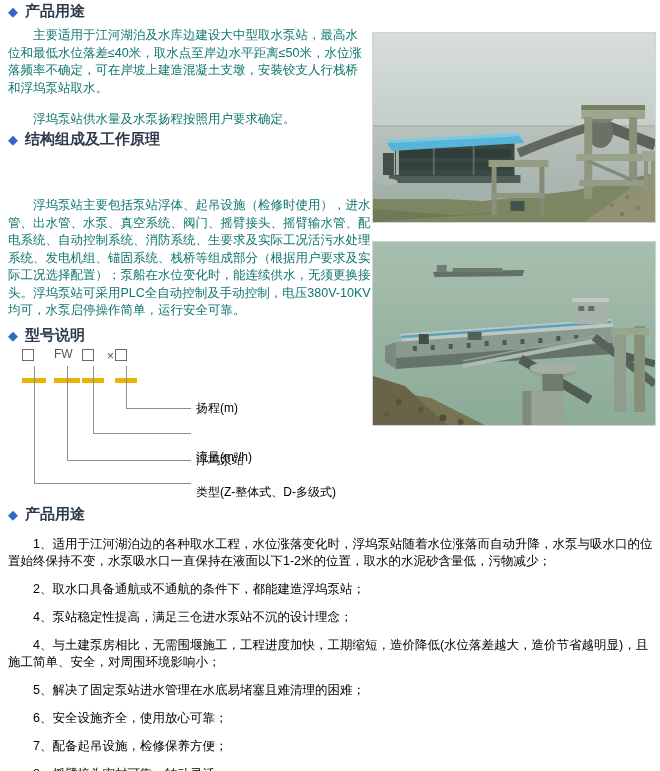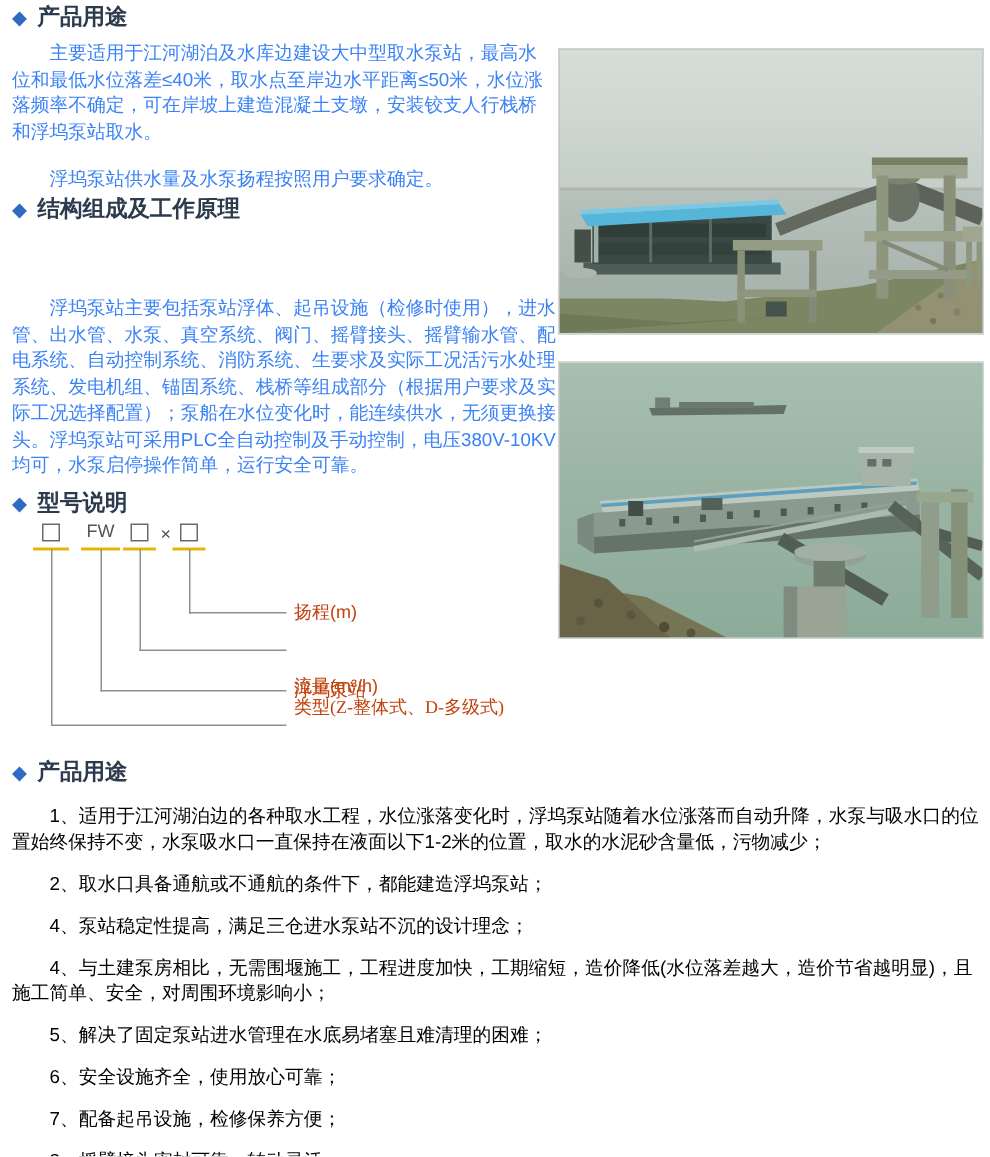--- a/index.html
+++ b/index.html
@@ -11,42 +11,42 @@
   
   .sec-heading{
     position:absolute;left:8px;
     font-size:15px;font-weight:bold;color:#2c3a4d;
     display:flex;align-items:center;gap:7px;white-space:nowrap;
   }
   .diamond{color:#2f6bc4;font-size:13px;line-height:1;}
   
   .para{
     position:absolute;left:8px;margin:0;
-    font-size:12.5px;line-height:17.5px;color:#3b82f6;
+    font-size:12.5px;line-height:17.5px;color:#0f766e;
     text-indent:2em;
   }
   
   #diagram{position:absolute;left:18px;top:347px;width:420px;height:152px;}
   .msym{
     position:absolute;top:0;height:15px;
-    border-bottom:2px solid #eab308;
-    font-size:12px;color:#555;text-align:center;padding-bottom:3px;
+    border-bottom:5px solid #eab308;
+    font-size:12px;color:#555;text-align:left;padding-bottom:16px;
   }
   .mbox{
     display:inline-block;width:10px;height:10px;
     border:1px solid #6a6a6a;background:#fff;vertical-align:middle;margin-top:1px;
   }
   .mtimes{position:absolute;top:2px;font-size:12px;color:#555;}
   .conn{
     position:absolute;top:19px;
     border-left:1px solid #8f8f8f;border-bottom:1px solid #8f8f8f;
   }
   .dlabel{
     position:absolute;left:178px;
-    font-size:12px;color:#c2410c;white-space:nowrap;text-align:center;
+    font-size:12px;color:#000000;white-space:nowrap;text-align:center;
   }
   
   .photo{
     position:absolute;left:372px;width:284px;
     border:1px solid #cfd6d2;box-sizing:border-box;overflow:hidden;background:#aebbb3;
   }
   .photo svg{display:block;width:100%;height:100%;}
   
   #features{position:absolute;left:8px;top:536px;width:645px;}
   #features p{
@@ -84,21 +84,21 @@
     <span class="msym" style="left:97px;width:22px;"><span class="mbox"></span></span>
 
     <div class="conn" style="left:108px;width:64px;height:42px;"></div>
     <div class="conn" style="left:75px;width:97px;height:67px;"></div>
     <div class="conn" style="left:49px;width:123px;height:94px;"></div>
     <div class="conn" style="left:16px;width:156px;height:117px;"></div>
 
     <span class="dlabel" style="top:53px;">扬程(m)</span>
     <span class="dlabel" style="top:78px;margin-top:24px;">流量(m³/h)</span>
     <span class="dlabel" style="top:105px;">浮坞泵站</span>
-    <span class="dlabel" style="top:116px;font-family:Liberation Serif, serif;">类型(Z-整体式、D-多级式)</span>
+    <span class="dlabel" style="top:137px;">类型(Z-整体式、D-多级式)</span>
   </div>
 
   <div class="photo" style="top:32px;height:191px;">
     <svg viewBox="0 0 283 189" preserveAspectRatio="none">
       <defs>
         <linearGradient id="sky1" x1="0" y1="0" x2="0" y2="1">
           <stop offset="0" stop-color="#d5ddd8"></stop>
             <stop offset="1" stop-color="#c2ccc7"></stop>
         </linearGradient>
         <linearGradient id="water1" x1="0" y1="0" x2="0" y2="1">

